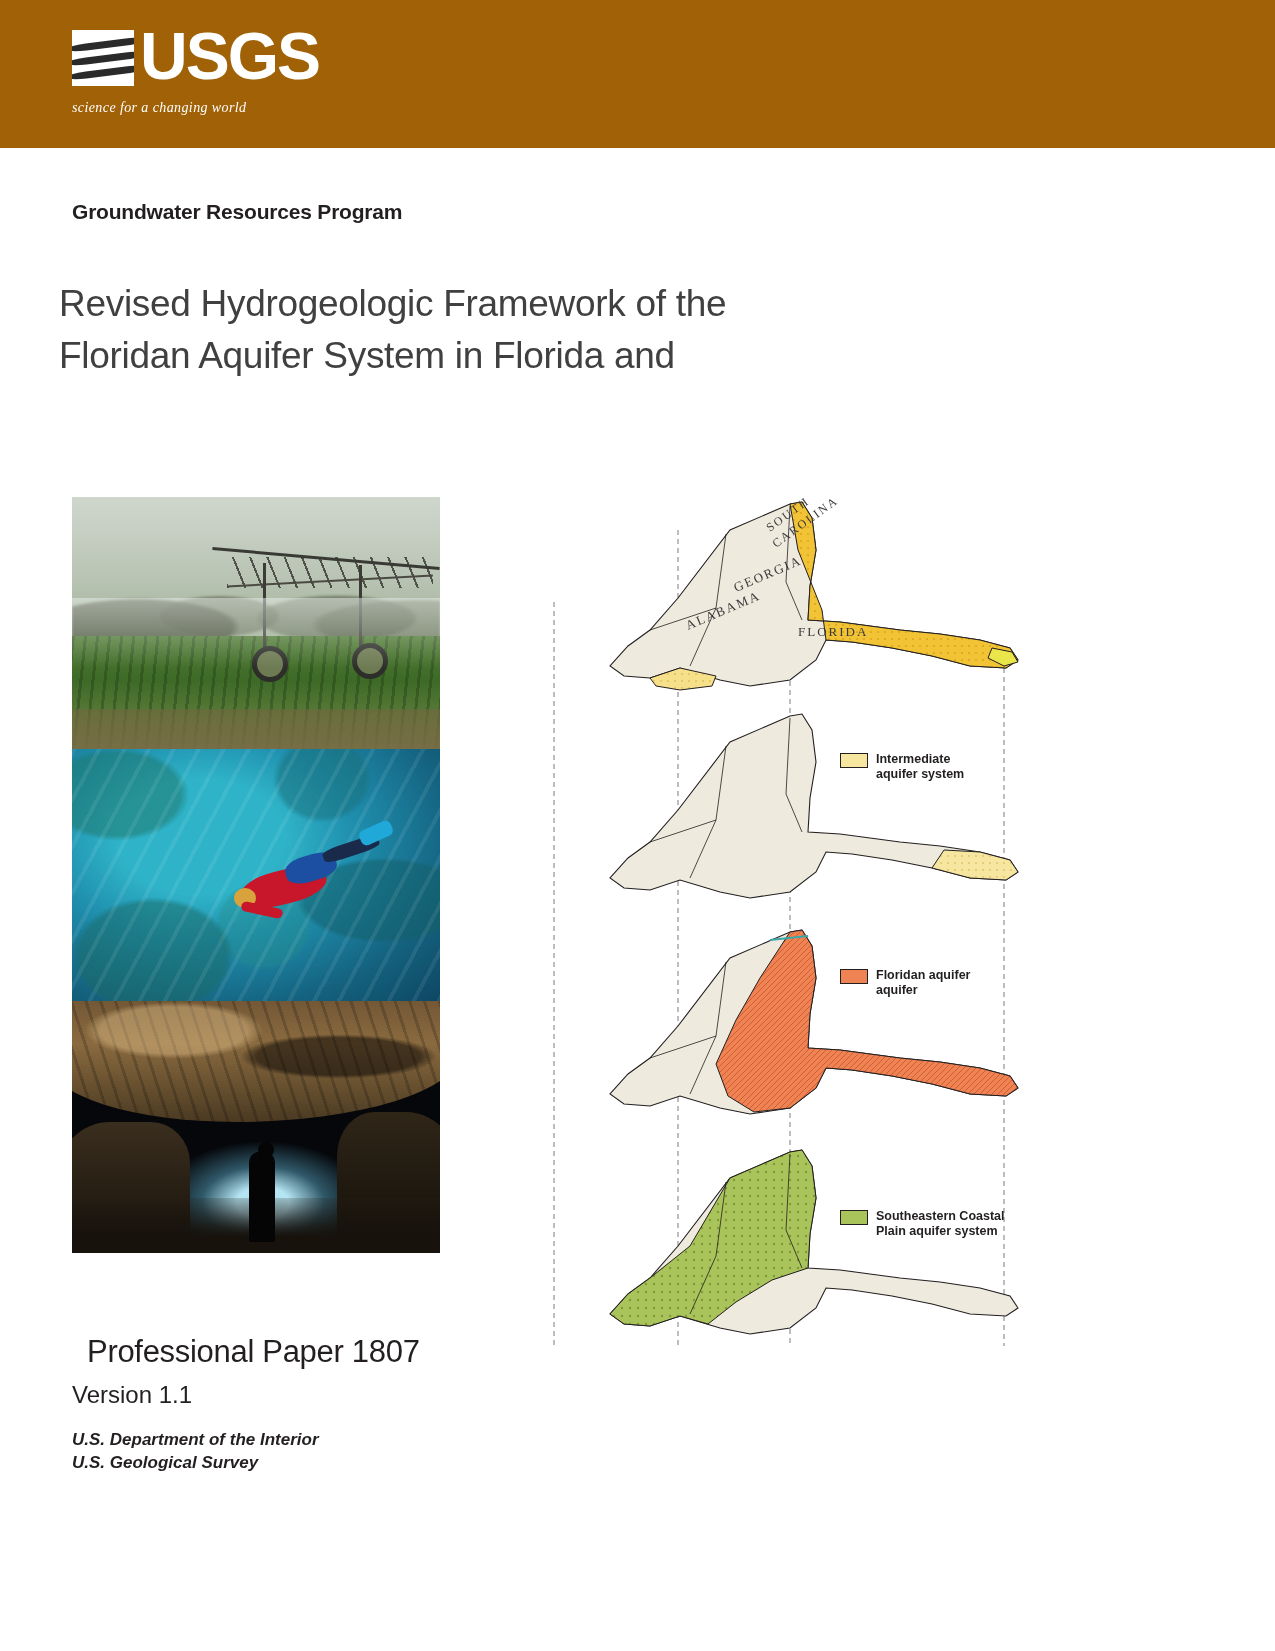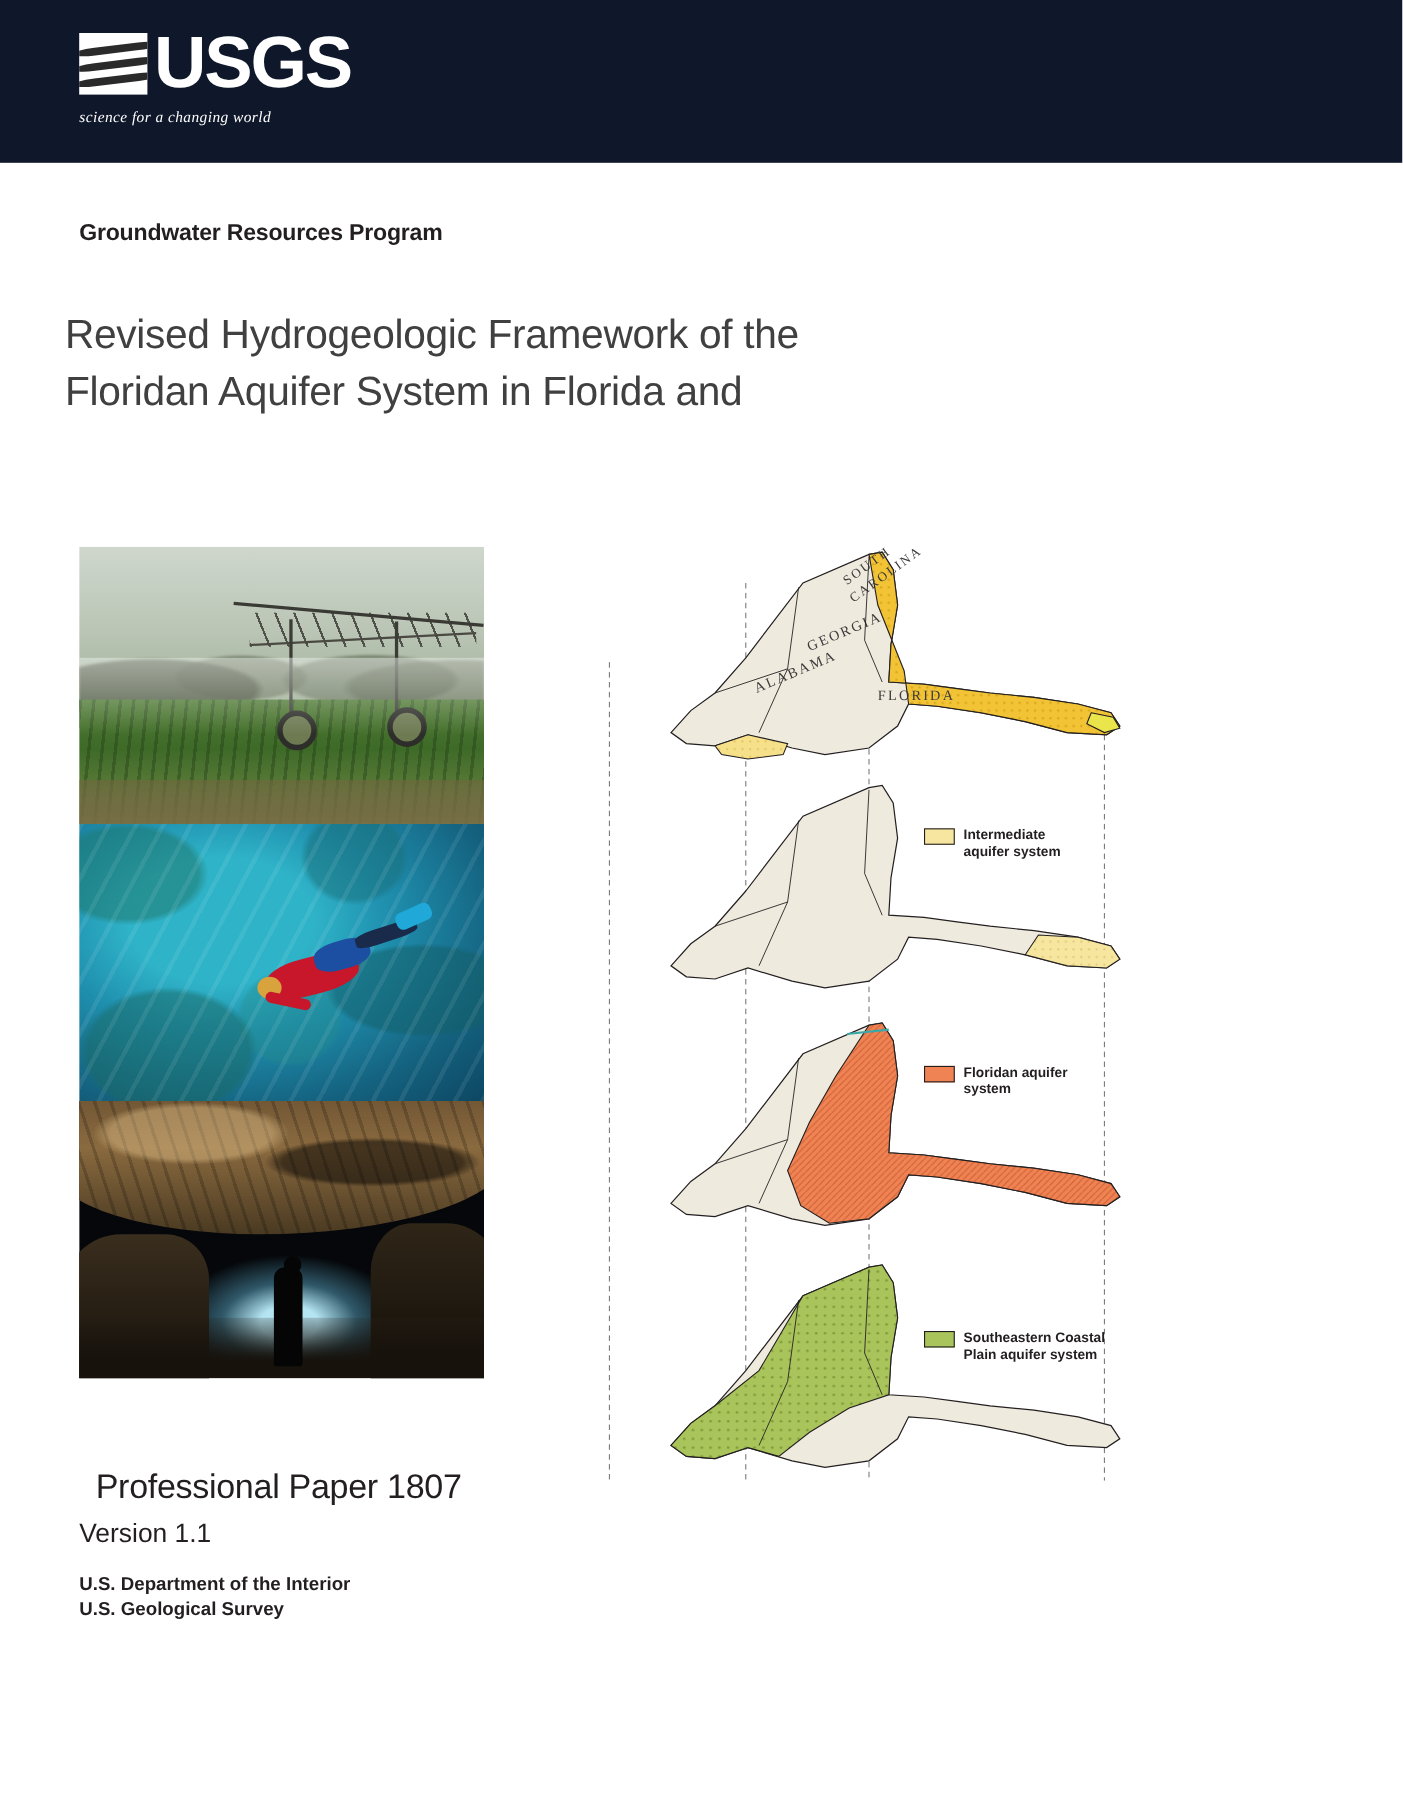--- a/index.html
+++ b/index.html
@@ -15,21 +15,21 @@
     color: #231f20;
     overflow: hidden;
   }
 
   
   .header-bar {
     position: absolute;
     left: 0; top: 0;
     width: 1275px;
     height: 148px;
-    background: #0f172a;
+    background: #a16207;
   }
   .usgs-logo {
     position: absolute;
     left: 72px;
     top: 24px;
     width: 340px;
     height: 100px;
   }
   .usgs-wave-box {
     position: absolute;
@@ -241,21 +241,21 @@
   }
   .agency {
     position: absolute;
     left: 72px;
     top: 1428px;
     font-size: 17px;
     font-weight: bold;
     line-height: 23px;
     color: #231f20;
   }
-  .agency span { display: block; }
+  .agency span { display: block; font-style: italic; }
 </style>
 </head>
 <body>
 
 <div class="header-bar">
   <div class="usgs-logo">
     <div class="usgs-wave-box">
       <div class="wv wv1"></div>
       <div class="wv wv2"></div>
       <div class="wv wv3"></div>
@@ -433,21 +433,21 @@
         <span class="l2">aquifer system</span>
       </span>
     </div>
   </div>
 
   <div class="legend legend-3">
     <div class="row">
       <span class="sw" style="background:#ef8354"></span>
       <span class="lbl">
         <span>Floridan aquifer</span>
-        <span class="l2">system</span>
+        <span class="l2">aquifer</span>
       </span>
     </div>
   </div>
 
   <div class="legend legend-4">
     <div class="row">
       <span class="sw" style="background:#a9c45a"></span>
       <span class="lbl">
         <span>Southeastern Coastal</span>
         <span class="l2">Plain aquifer system</span>

